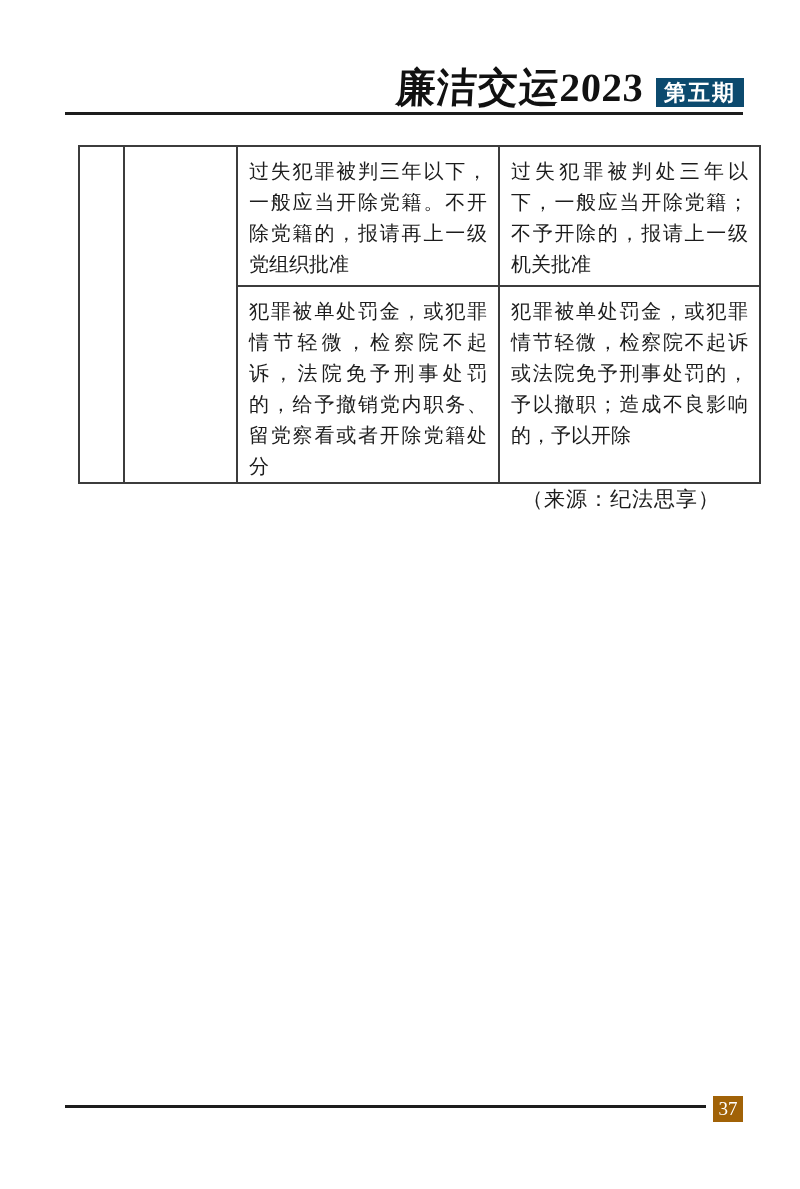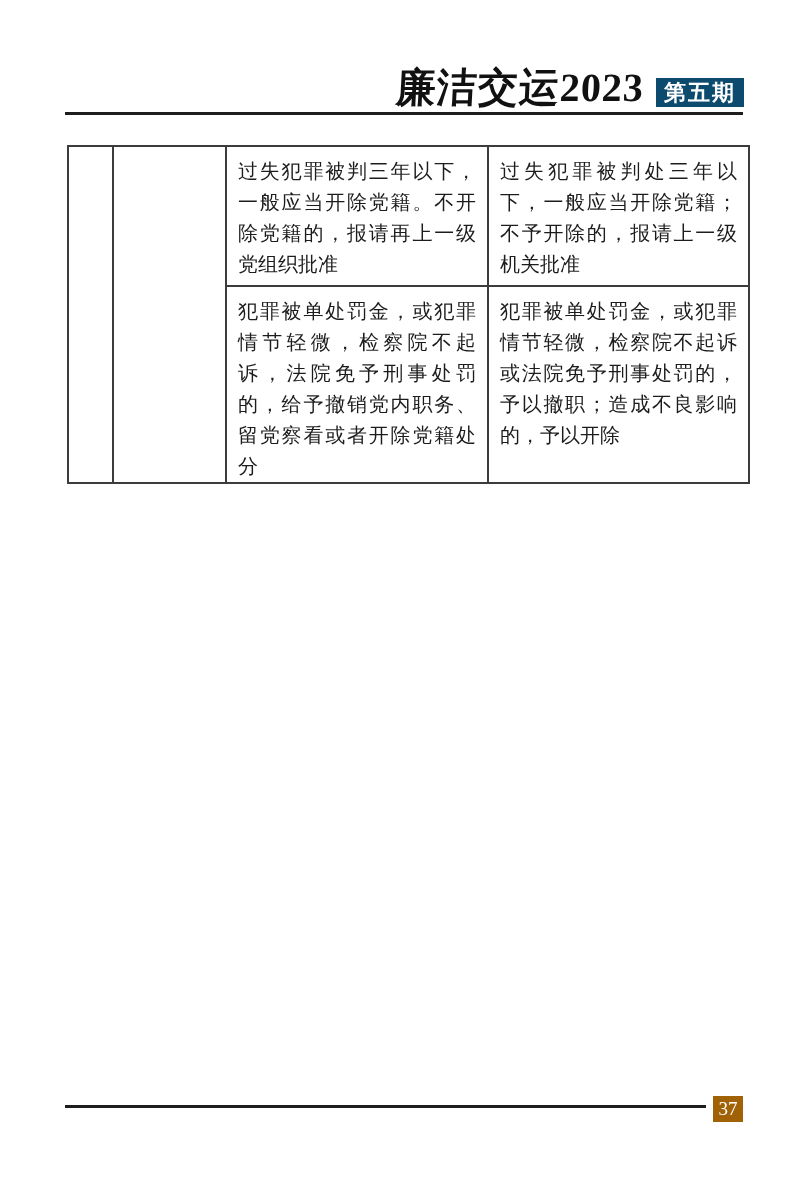--- a/index.html
+++ b/index.html
@@ -49,21 +49,21 @@
     left: 65px;
     top: 112px;
     width: 678px;
     height: 3px;
     background: #1d1d1d;
   }
 
   
   .discipline-table {
     position: absolute;
-    left: 67px;
+    left: 78px;
     top: 145px;
     width: 681px;
     border-collapse: collapse;
     table-layout: fixed;
   }
   .discipline-table td {
     border: 2px solid #3c3c3c;
     vertical-align: top;
     padding: 9px 11px 0 11px;
     font-size: 20px;
@@ -134,18 +134,19 @@
         <td>过失犯罪被判三年以下，一般应当开除党籍。不开除党籍的，报请再上一级党组织批准</td>
         <td>过失犯罪被判处三年以下，一般应当开除党籍；不予开除的，报请上一级机关批准</td>
       </tr>
       <tr class="row-2">
         <td>犯罪被单处罚金，或犯罪情节轻微，检察院不起诉，法院免予刑事处罚的，给予撤销党内职务、留党察看或者开除党籍处分</td>
         <td>犯罪被单处罚金，或犯罪情节轻微，检察院不起诉或法院免予刑事处罚的，予以撤职；造成不良影响的，予以开除</td>
       </tr>
     </tbody>
   </table>
 
+  <div class="source-note">（来源：纪法思享）</div>
 
   <div class="footer-rule"></div>
 
   <div class="page-badge">37</div>
 
 </div>
 
 </body></html>

